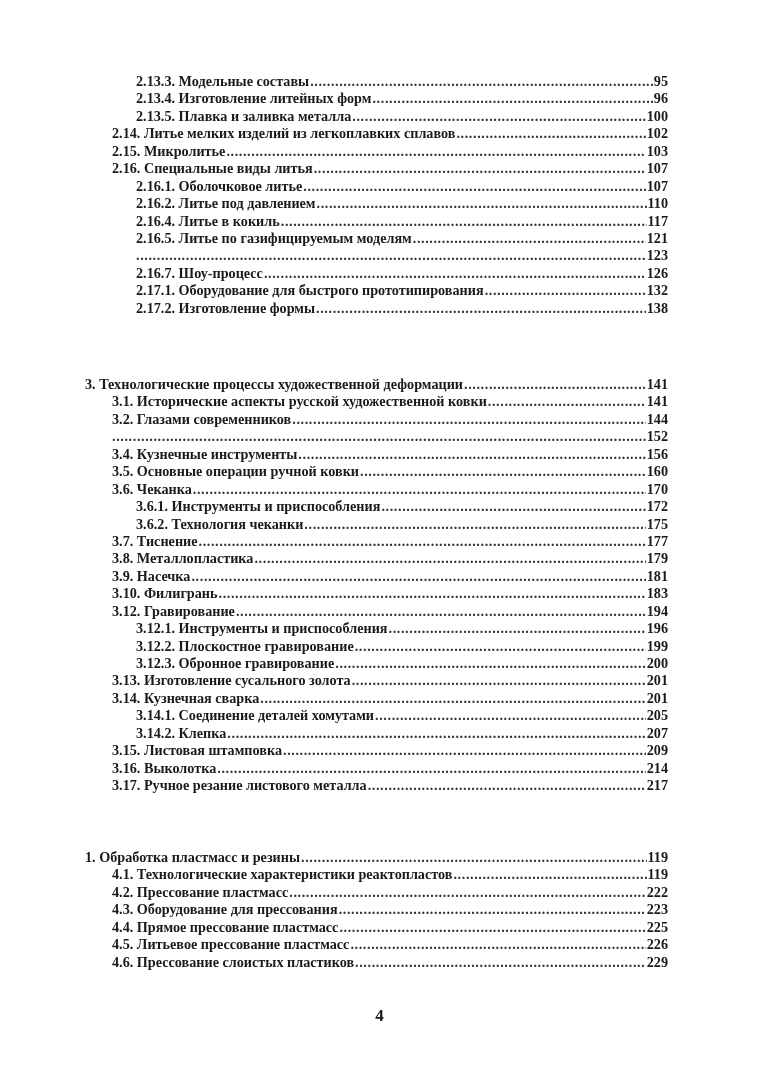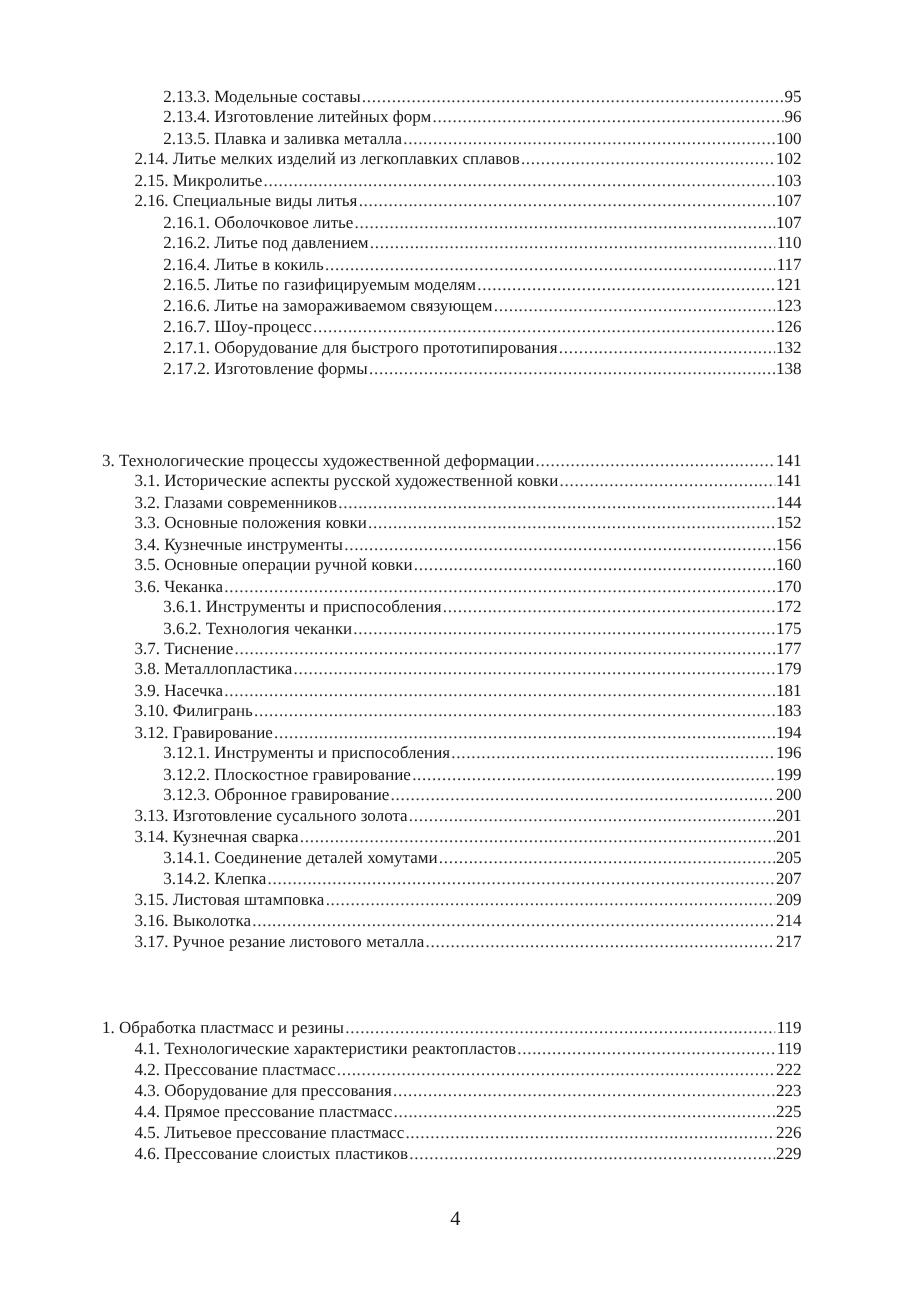--- a/index.html
+++ b/index.html
@@ -1,18 +1,18 @@
 <!DOCTYPE html>
 <html><head>
 <meta charset="utf-8">
 <style>
   html, body { margin: 0; padding: 0; background: #ffffff; }
   body { width: 759px; height: 1080px; position: relative; overflow: hidden;
          font-family: "Liberation Serif", "DejaVu Serif", serif; color: #1a1a1a; }
-  .page { position: absolute; left: 0; top: 0; width: 759px; height: 1080px; background: #fff; }
+  .page { position: absolute; left: 0; top: 0; width: 759px; height: 1080px; background: #fff; font-weight: bold; }
   .toc { position: absolute; left: 85px; width: 583px; }
   .row { position: relative; height: 17.45px; line-height: 17.45px; font-size: 14.2px;
          display: flex; align-items: baseline; white-space: nowrap; }
   .row .label { flex: 0 0 auto; background: #fff; padding-right: 1px; }
   .row .dots { flex: 1 1 auto; overflow: hidden; letter-spacing: 0.6px; color: #333; }
   .row .dots::before { content: "........................................................................................................................................................................................................"; }
   .row .pg { flex: 0 0 auto; padding-left: 1px; text-align: right; }
   .lvl1 { padding-left: 0; align-items: center; }
   .lvl2 { padding-left: 27px; }
   .lvl3 { padding-left: 51px; }
@@ -71,21 +71,20 @@
         <span class="label">2.16.4. Литье в кокиль</span>
         <span class="dots"></span>
         <span class="pg">117</span>
       </div>
       <div class="row lvl3">
         <span class="label">2.16.5. Литье по газифицируемым моделям</span>
         <span class="dots"></span>
         <span class="pg">121</span>
       </div>
       <div class="row lvl3">
-        <span class="label">2.16.6. Литье на замораживаемом связующем</span>
         <span class="dots"></span>
         <span class="pg">123</span>
       </div>
       <div class="row lvl3">
         <span class="label">2.16.7. Шоу-процесс</span>
         <span class="dots"></span>
         <span class="pg">126</span>
       </div>
       <div class="row lvl3">
         <span class="label">2.17.1. Оборудование для быстрого прототипирования</span>
@@ -108,21 +107,20 @@
         <span class="label">3.1. Исторические аспекты русской художественной ковки</span>
         <span class="dots"></span>
         <span class="pg">141</span>
       </div>
       <div class="row lvl2">
         <span class="label">3.2. Глазами современников</span>
         <span class="dots"></span>
         <span class="pg">144</span>
       </div>
       <div class="row lvl2">
-        <span class="label">3.3. Основные положения ковки</span>
         <span class="dots"></span>
         <span class="pg">152</span>
       </div>
       <div class="row lvl2">
         <span class="label">3.4. Кузнечные инструменты</span>
         <span class="dots"></span>
         <span class="pg">156</span>
       </div>
       <div class="row lvl2">
         <span class="label">3.5. Основные операции ручной ковки</span>

